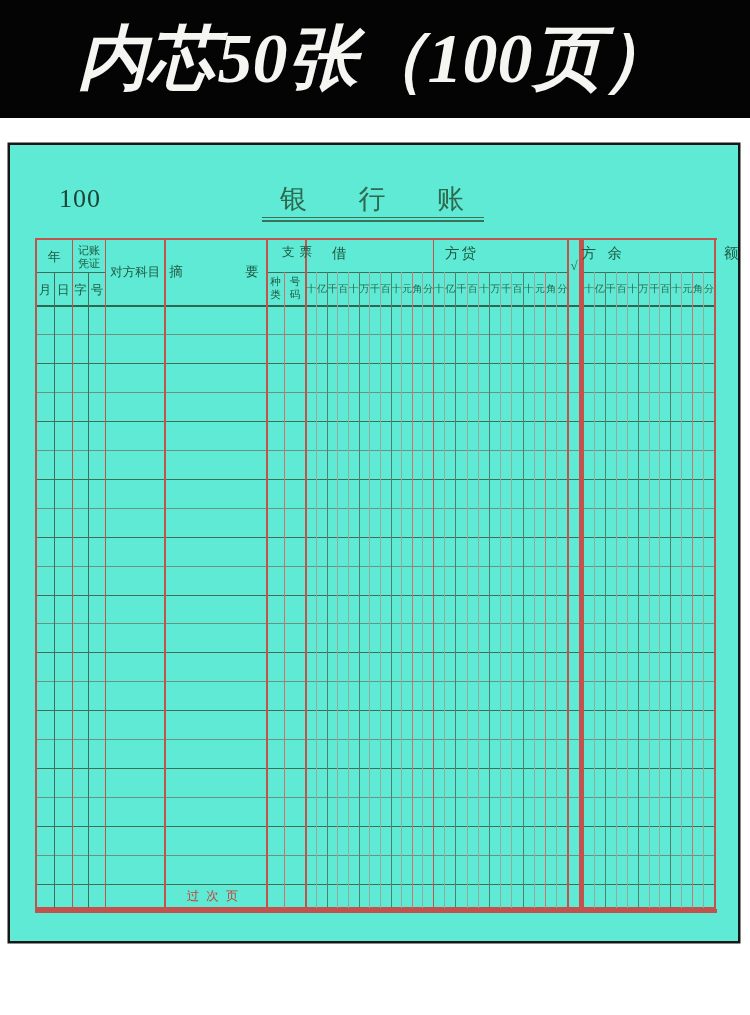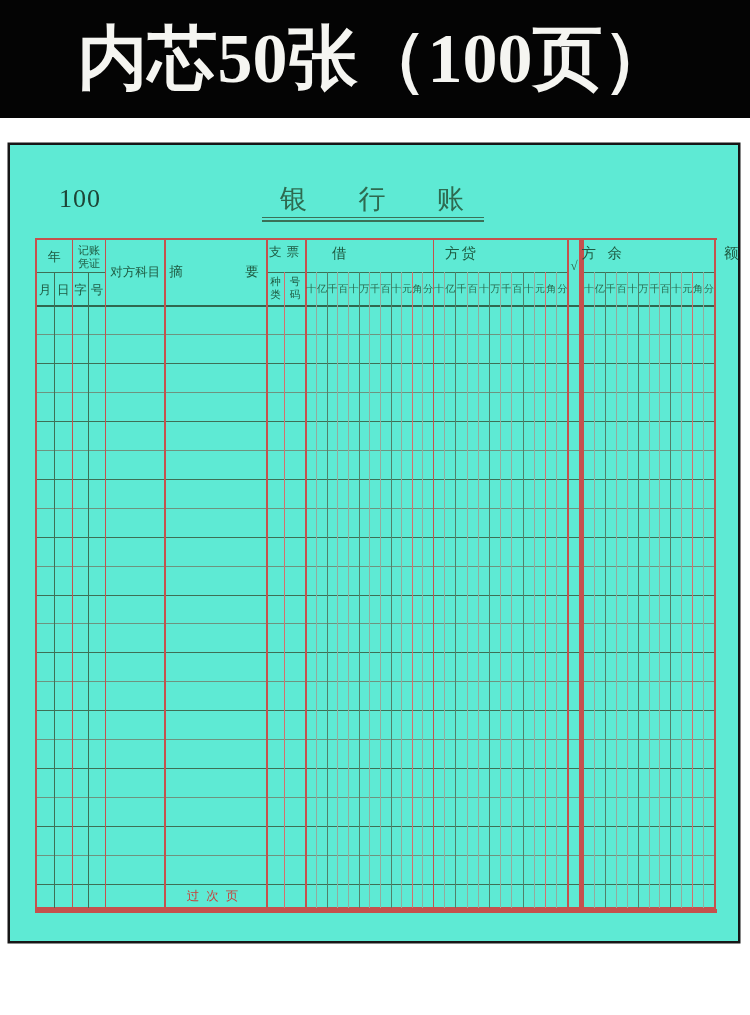--- a/index.html
+++ b/index.html
@@ -2,21 +2,21 @@
 <html><head>
 <meta charset="utf-8">
 <style>
   html,body{margin:0;padding:0;}
   body{
     width:750px;height:1015px;background:#ffffff;position:relative;overflow:hidden;
     font-family:"Liberation Serif","DejaVu Serif",serif;
   }
   #banner{
     position:absolute;left:0;top:0;width:750px;height:118px;
-    display:flex;align-items:center;justify-content:center;
+    display:flex;align-items:center;justify-content:center;font-style:italic;
   }
   #banner .banner-text{
     font-size:70px;font-weight:bold;letter-spacing:0;white-space:nowrap;
     font-family:"Liberation Serif","DejaVu Serif",serif;
   }
   #photo{
     position:absolute;left:10px;top:145px;width:728px;height:796px;
   }
   .abs{position:absolute;}
   .lbl{
@@ -123,21 +123,21 @@
         <span>记账</span>
         <span>凭证</span>
       </div>
       <div class="lbl" style="left: 26px; top: 132px; width: 18px; height: 26px; font-size: 12.5px; color: rgb(30, 90, 65);">月</div>
       <div class="lbl" style="left: 44px; top: 132px; width: 18.5px; height: 26px; font-size: 12.5px; color: rgb(30, 90, 65);">日</div>
       <div class="lbl" style="left: 62.5px; top: 132px; width: 16px; height: 26px; font-size: 12.5px; color: rgb(30, 90, 65);">字</div>
       <div class="lbl" style="left: 78.5px; top: 132px; width: 17px; height: 26px; font-size: 12.5px; color: rgb(30, 90, 65);">号</div>
       <div class="lbl" style="left: 95.5px; top: 114px; width: 59.5px; height: 26px; font-size: 12.5px; color: rgb(30, 90, 65);">对方科目</div>
       <div class="lbl" style="left: 158px; top: 114px; width: 16px; height: 26px; font-size: 13.5px; color: rgb(30, 90, 65);">摘</div>
       <div class="lbl" style="left: 234px; top: 114px; width: 16px; height: 26px; font-size: 13.5px; color: rgb(30, 90, 65);">要</div>
-      <div class="lbl" style="left: 257px; top: 95px; width: 39px; height: 24px; font-size: 12.5px; color: rgb(30, 90, 65); letter-spacing: 5px;">支票</div>
+      <div class="lbl" style="left: 257px; top: 95px; width: 39px; height: 24px; font-size: 12.5px; color: rgb(30, 90, 65); letter-spacing: 5px; padding-left: 13px;">支票</div>
       <div class="lbl stack" style="left: 257px; top: 128px; width: 17px; height: 31px; font-size: 10.5px; color: rgb(30, 90, 65);">
         <span>种</span>
         <span>类</span>
       </div>
       <div class="lbl stack" style="left: 274px; top: 128px; width: 22px; height: 31px; font-size: 10.5px; color: rgb(30, 90, 65);">
         <span>号</span>
         <span>码</span>
       </div>
       <div class="lbl" style="left: 558px; top: 108px; width: 12px; height: 26px; font-size: 13px; color: rgb(45, 100, 73);">√</div>
       <div class="lbl spread" style="left: 296px; top: 94px; width: 127.5px; height: 28px; font-size: 14.5px; color: rgb(30, 90, 65); padding: 0px 26px;">

